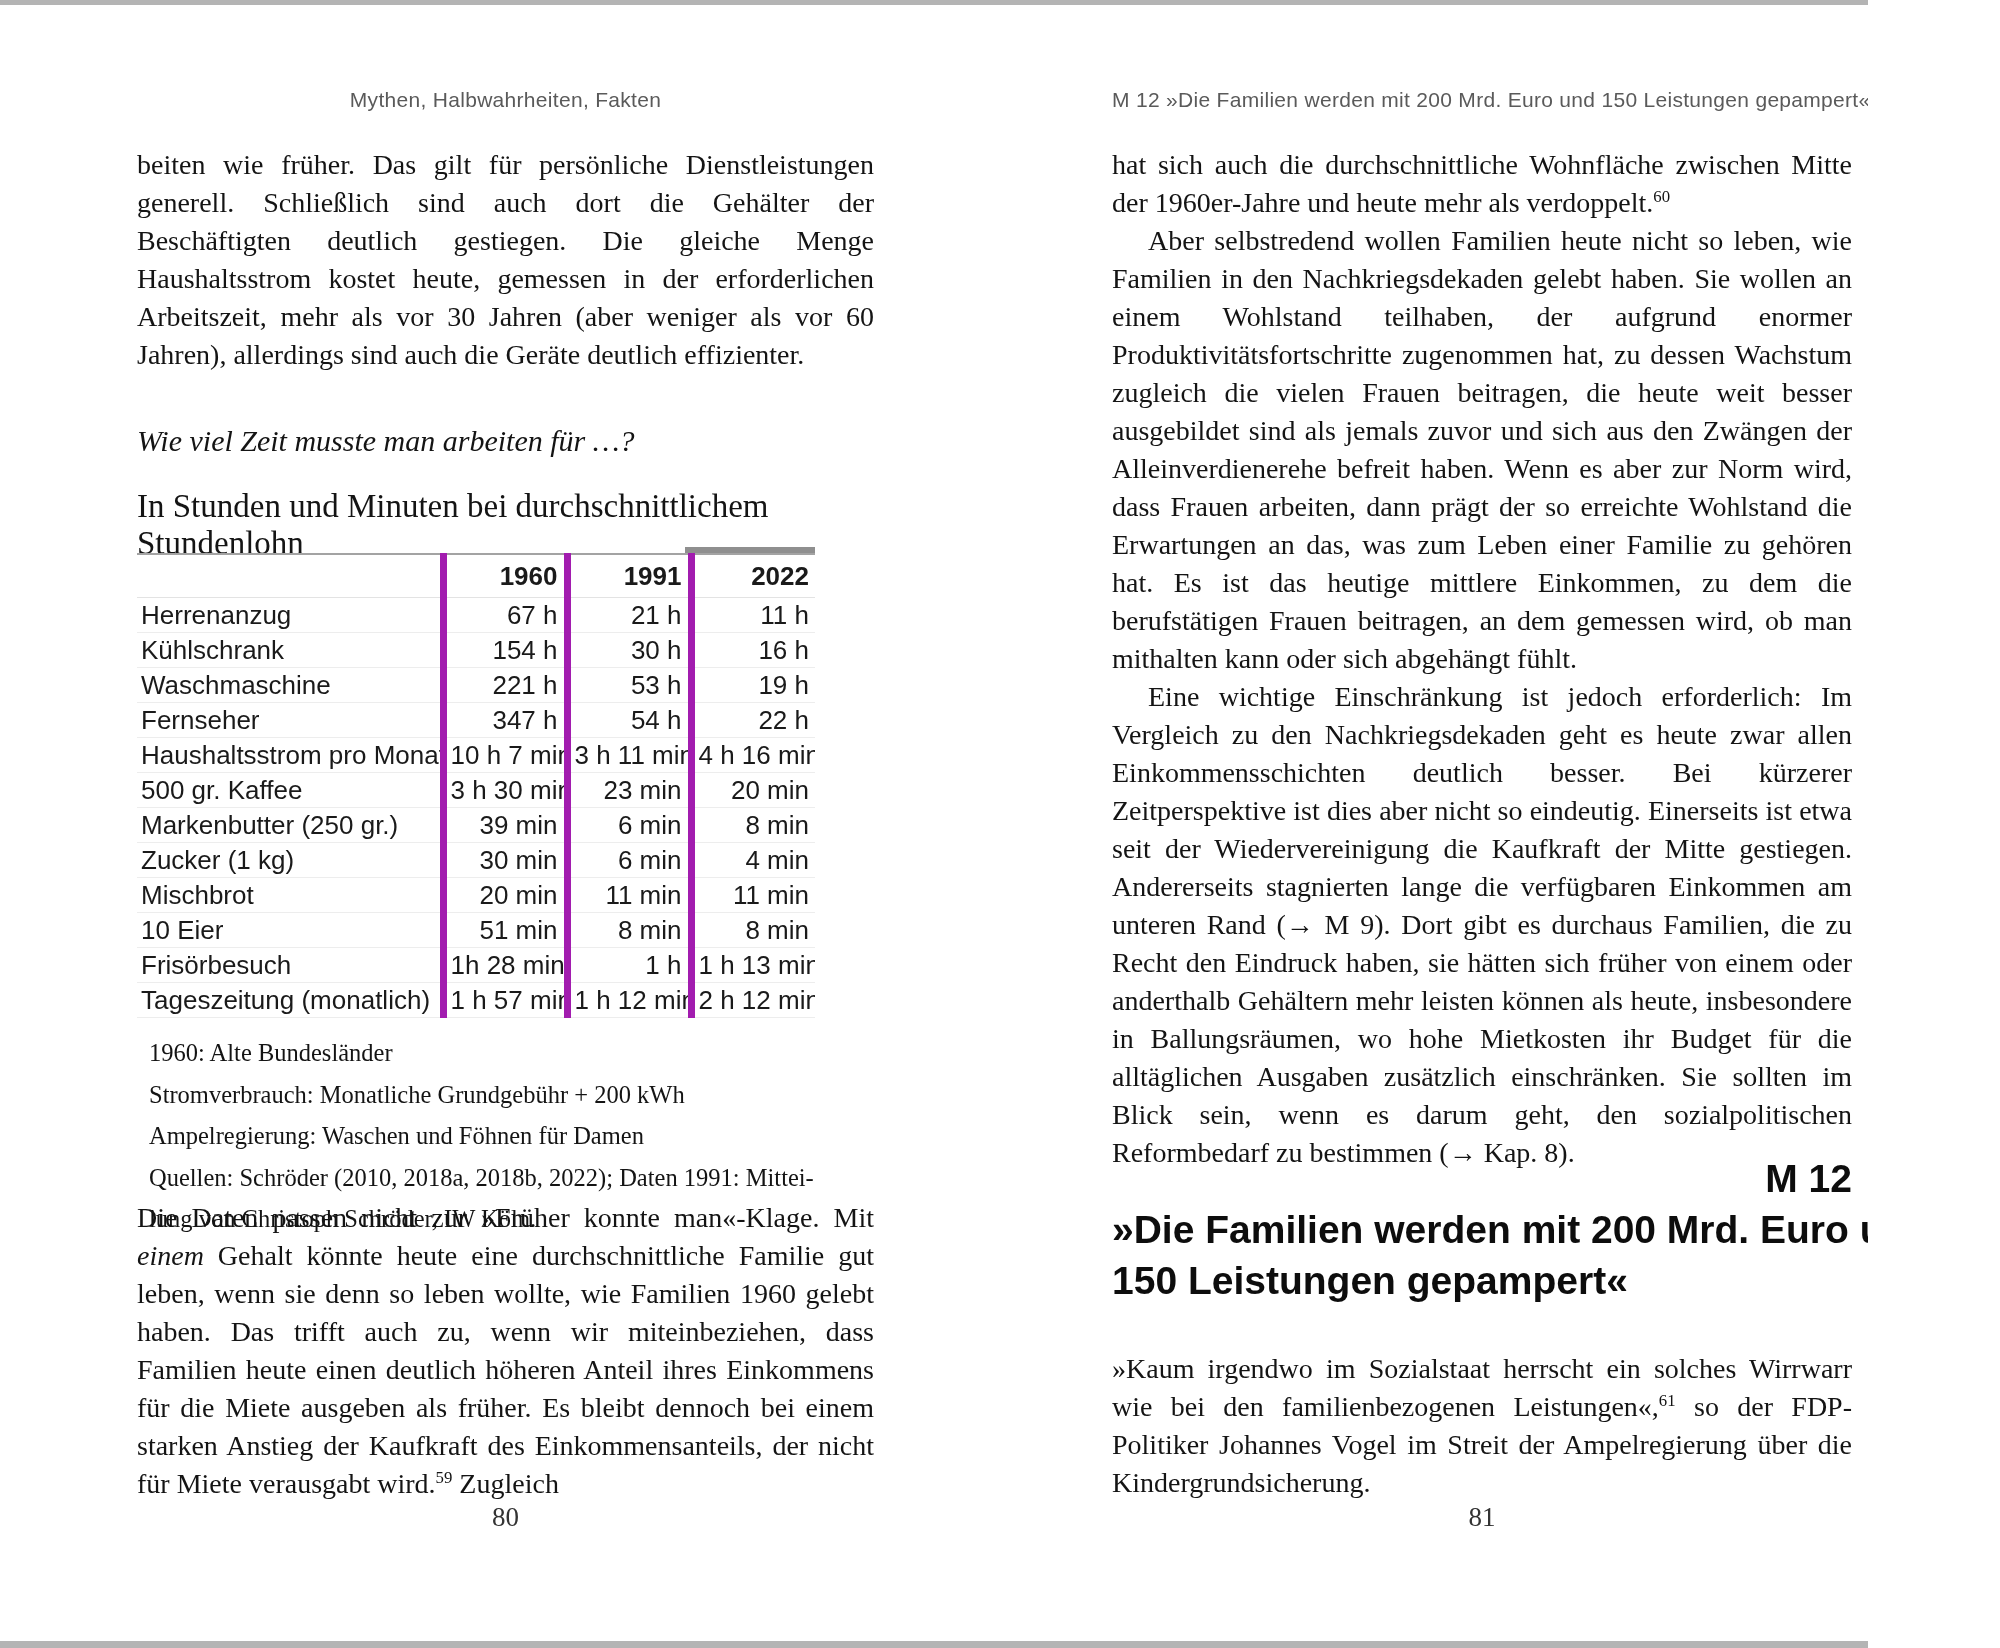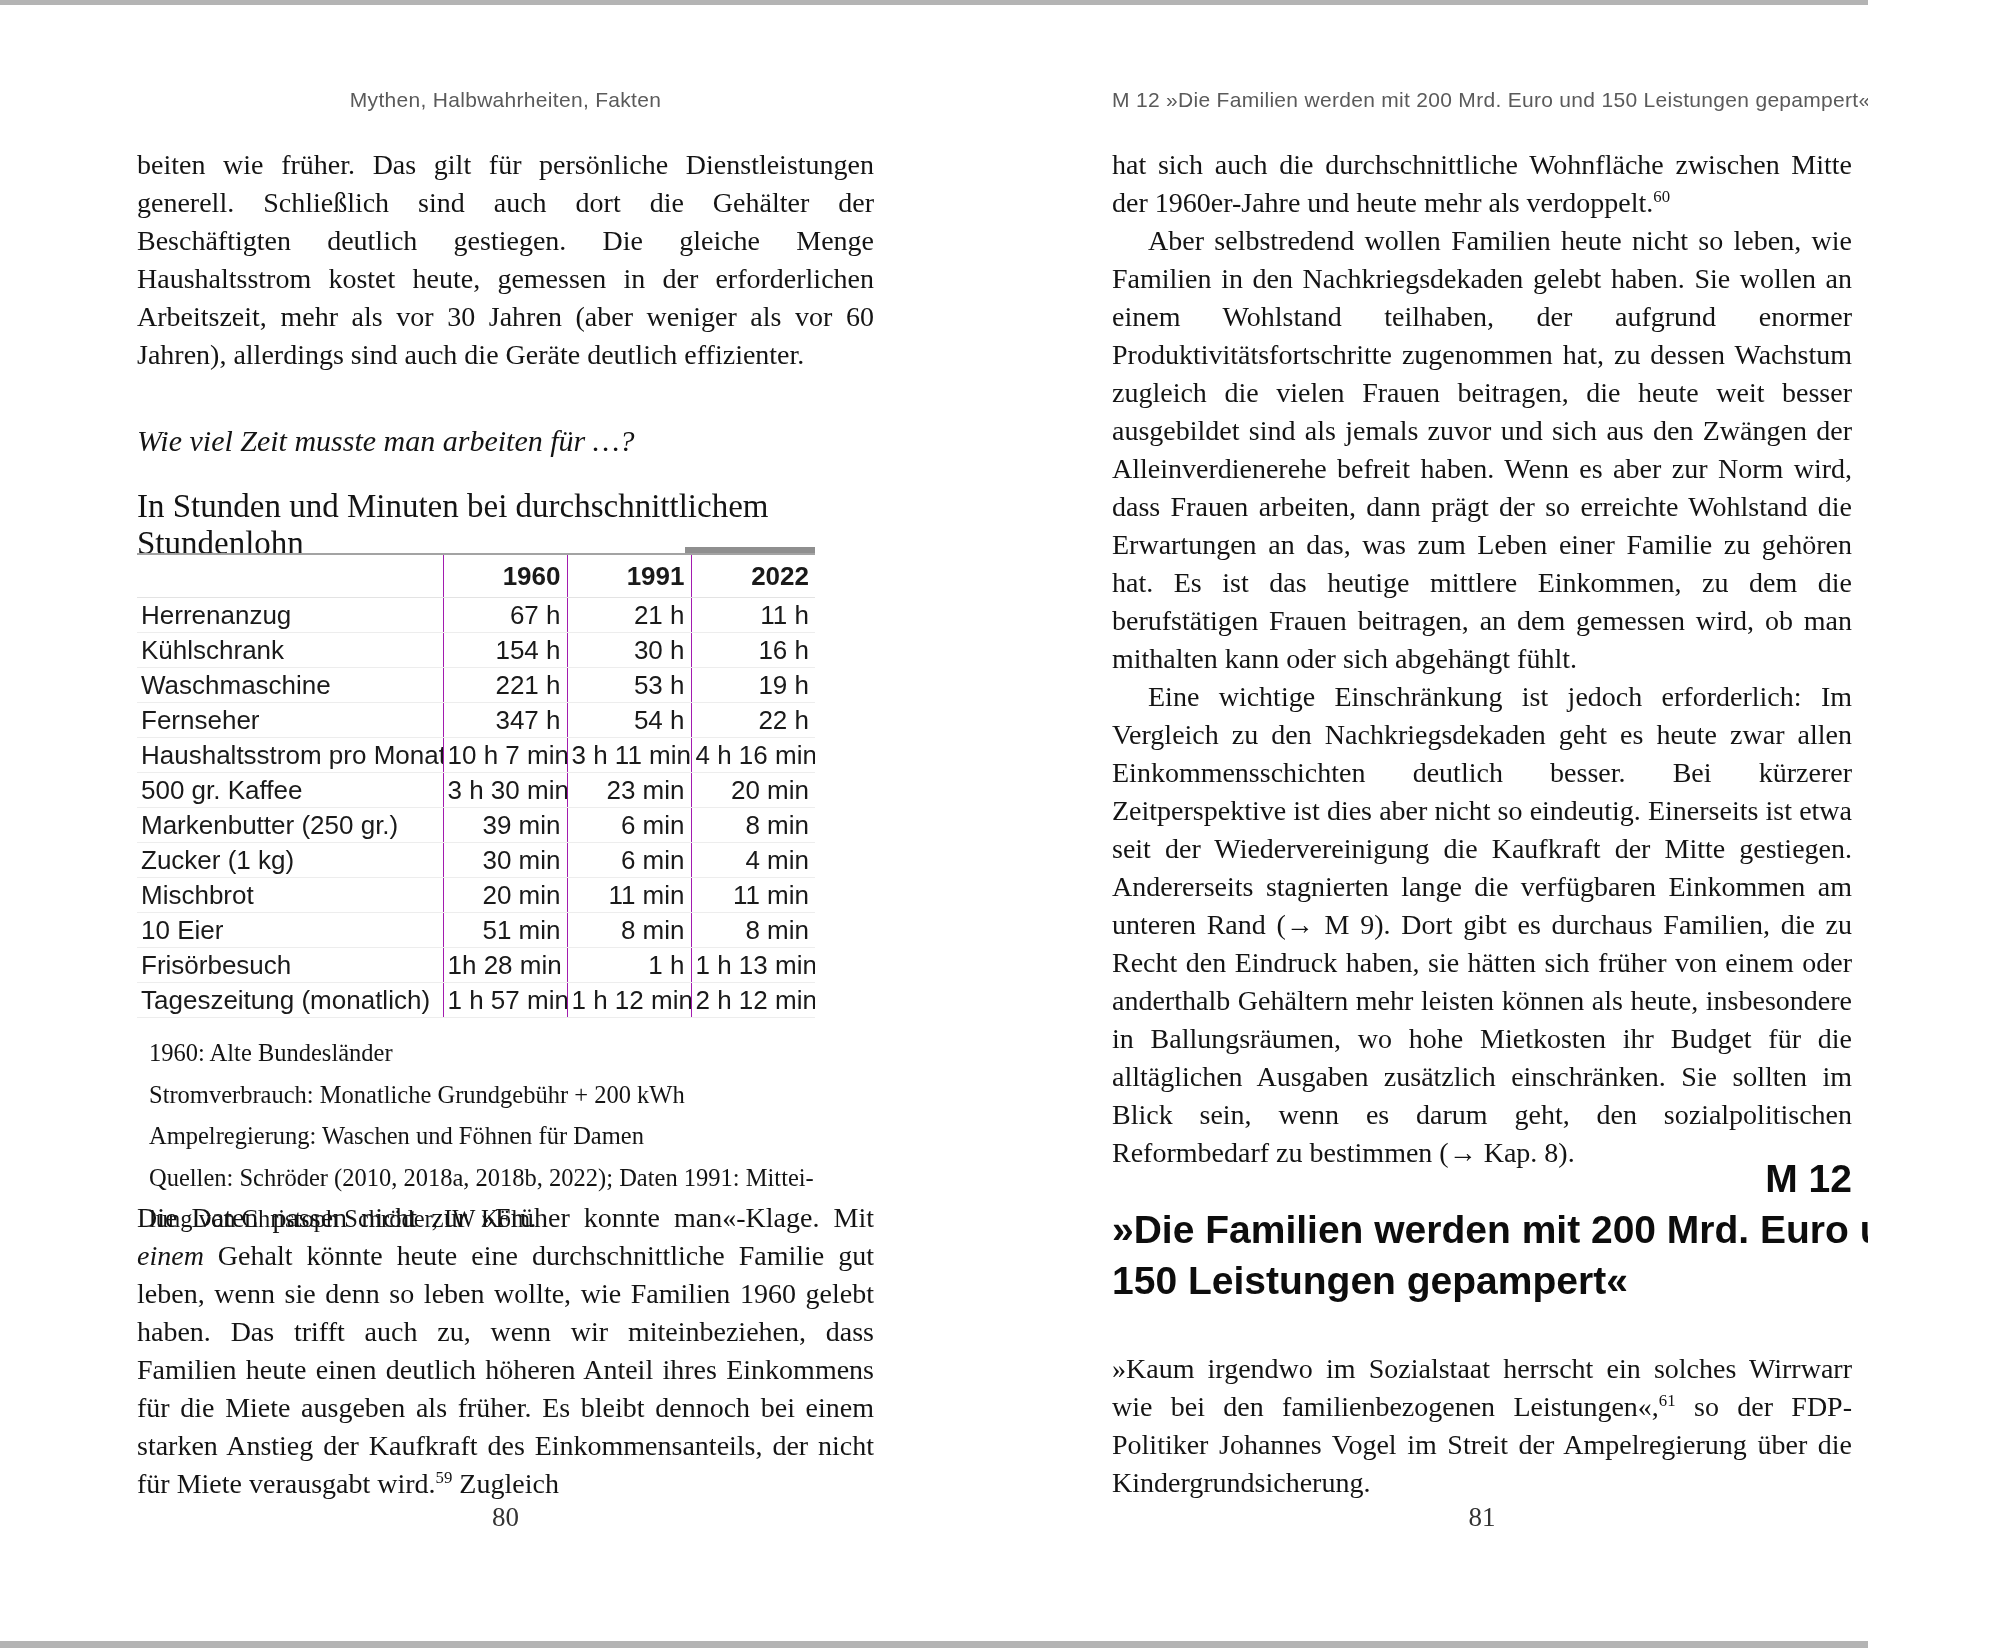--- a/index.html
+++ b/index.html
@@ -38,21 +38,21 @@
     border-collapse:collapse;table-layout:fixed;
   }
   .wtable col.c-label{width:306px;}
   .wtable col.c-num{width:124px;}
   .wtable{border-top:2px solid #a3a3a3;}
   .wtable th,.wtable td{
     padding:0 6px 0 4px;height:34px;font-weight:normal;
     border-bottom:1px solid #ededed;white-space:nowrap;overflow:hidden;
   }
   .wtable thead th{height:42px;font-weight:bold;border-bottom:1px solid #e3e3e3;}
-  .wtable .num{text-align:right;border-left:1px solid #a21caf;}
+  .wtable .num{text-align:right;border-left:7px solid #a21caf;}
   .wtable .lbl{text-align:left;}
   .strip-2022{
     position:absolute;top:547px;left:548px;width:130px;height:6px;background:#8f8f8f;
   }
   .table-notes{
     position:absolute;top:1026px;left:0;width:737px;
     font-size:24.5px;line-height:29.5px;color:#141414;
   }
   .table-notes div{margin:12px;}
   .closing-para{position:absolute;top:1199px;left:0;width:737px;}

